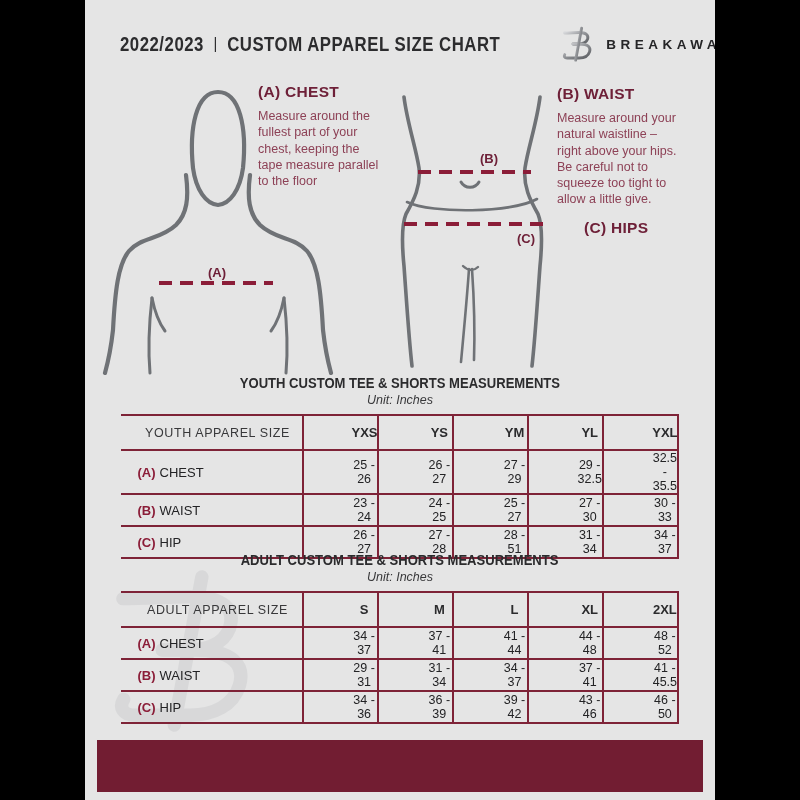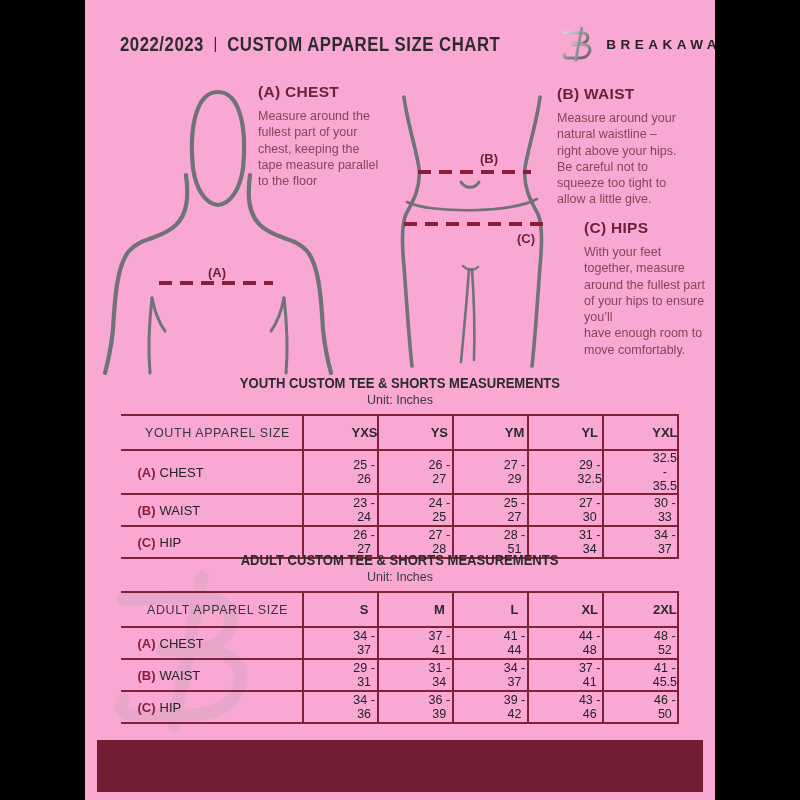--- a/index.html
+++ b/index.html
@@ -3,21 +3,21 @@
 <meta charset="utf-8">
 <style>
   html,body{margin:0;padding:0;}
   body{
     width:800px;height:800px;position:relative;overflow:hidden;
     background:#000;
     font-family:"Liberation Sans", sans-serif;
   }
   .page{
     position:absolute;left:85px;top:0;width:630px;height:800px;
-    background:#f9a8d4;overflow:hidden;
+    background:#e5e5e5;overflow:hidden;
   }
   
   .hdr{position:absolute;left:35px;top:26px;width:562px;height:36px;display:flex;align-items:center;}
   .hdr-title{
     display:flex;align-items:center;gap:9px;white-space:nowrap;
     transform:scaleX(0.86);transform-origin:left center;
     font-weight:bold;font-size:19.5px;letter-spacing:0.6px;color:#2c2c2e;
   }
   .hdr-divider{font-weight:400;font-size:17px;color:#2c2c2e;padding:0 2px;}
   .hdr-right{margin-left:auto;display:flex;align-items:center;gap:10px;}
@@ -30,21 +30,21 @@
   #secB{left:472px;top:85px;width:158px;}
   #secC{left:472px;top:219px;width:158px;margin-left:27px;}
   
   .diagram{position:absolute;left:0;top:75px;width:630px;height:300px;}
   
   .tblock{position:absolute;left:0;width:630px;text-align:center;margin-top:8px;}
   #youthBlock{top:367px;}
   #adultBlock{top:544px;}
   .t-title{font-size:14.5px;font-weight:bold;color:#2b2b2d;}
   .t-title span{display:inline-block;transform:scaleX(0.9);white-space:nowrap;}
-  .t-unit{font-size:12.5px;color:#39393b;margin-top:2px;}
+  .t-unit{font-size:12.5px;font-style:italic;color:#39393b;margin-top:2px;}
   table.sizes{margin:7px auto 0 auto;border-collapse:collapse;table-layout:fixed;width:558px;}
   table.sizes td{
     padding:0;text-align:center;vertical-align:middle;
     border-top:2px solid #7e2337;border-bottom:2px solid #7e2337;
     font-size:12.5px;color:#232325;
   }
   table.sizes tr.head td{height:33px;font-weight:bold;font-size:13px;color:#2b2b2d;}
   table.sizes tr.data td{height:30px;}
   table.sizes td.scell,table.sizes td.vcell{border-left:2px solid #7e2337;padding-left:48px;}
   table.sizes td:last-child{border-right:2px solid #7e2337;}
@@ -97,27 +97,20 @@
     <h3>(B) WAIST</h3>
     <p>Measure around your
 natural waistline –
 right above your hips.
 Be careful not to
 squeeze too tight to
 allow a little give.</p>
   </div>
   <div class="sec" id="secC">
     <h3>(C) HIPS</h3>
-    <p>With your feet
-together, measure
-around the fullest part
-of your hips to ensure
-you’ll
-have enough room to
-move comfortably.</p>
   </div>
 
   <svg class="diagram" viewBox="85 75 630 300">
 
     <g fill="none" stroke="#6f7276" stroke-width="4.2" stroke-linecap="round">
       <path d="M 193,168 C 189,128 196,92 218,92 C 240,92 247,128 243,168 C 240,190 230,204 218,205 C 206,204 196,190 193,168"></path>
       <path d="M 186,175 C 189,198 187,214 176,225 C 160,240 141,237 129,251 C 118,264 115,292 113,330 C 111,348 108,362 105,373"></path>
       <path d="M 250,175 C 247,198 249,214 260,225 C 276,240 295,237 307,251 C 318,264 321,292 323,330 C 325,348 328,362 331,373"></path>
       <path d="M 152,298 C 149,324 148,350 150,373" stroke-width="3"></path>
       <path d="M 152,298 C 155,313 159,323 165,331" stroke-width="3"></path>

